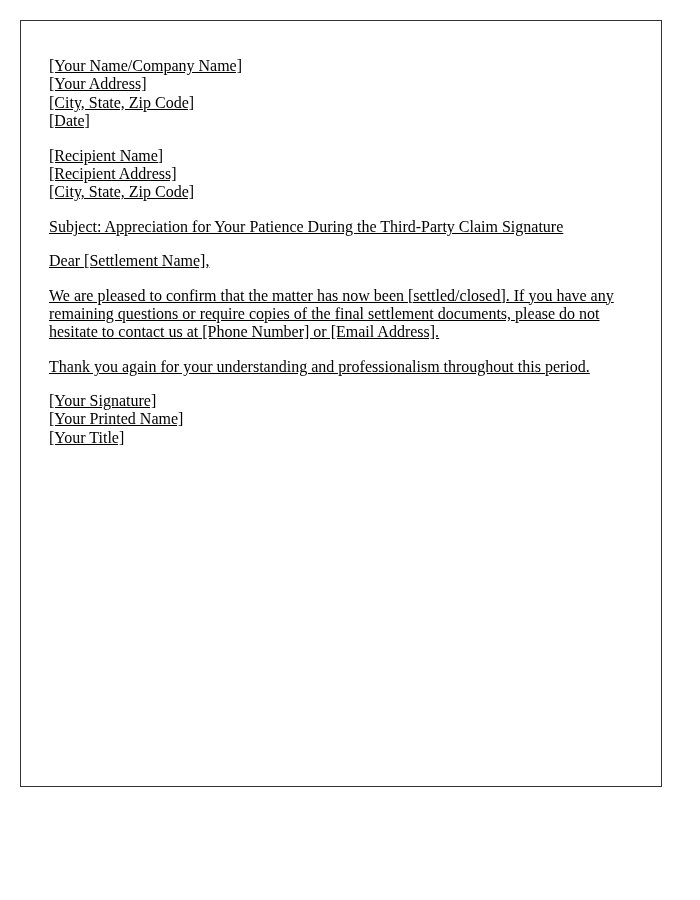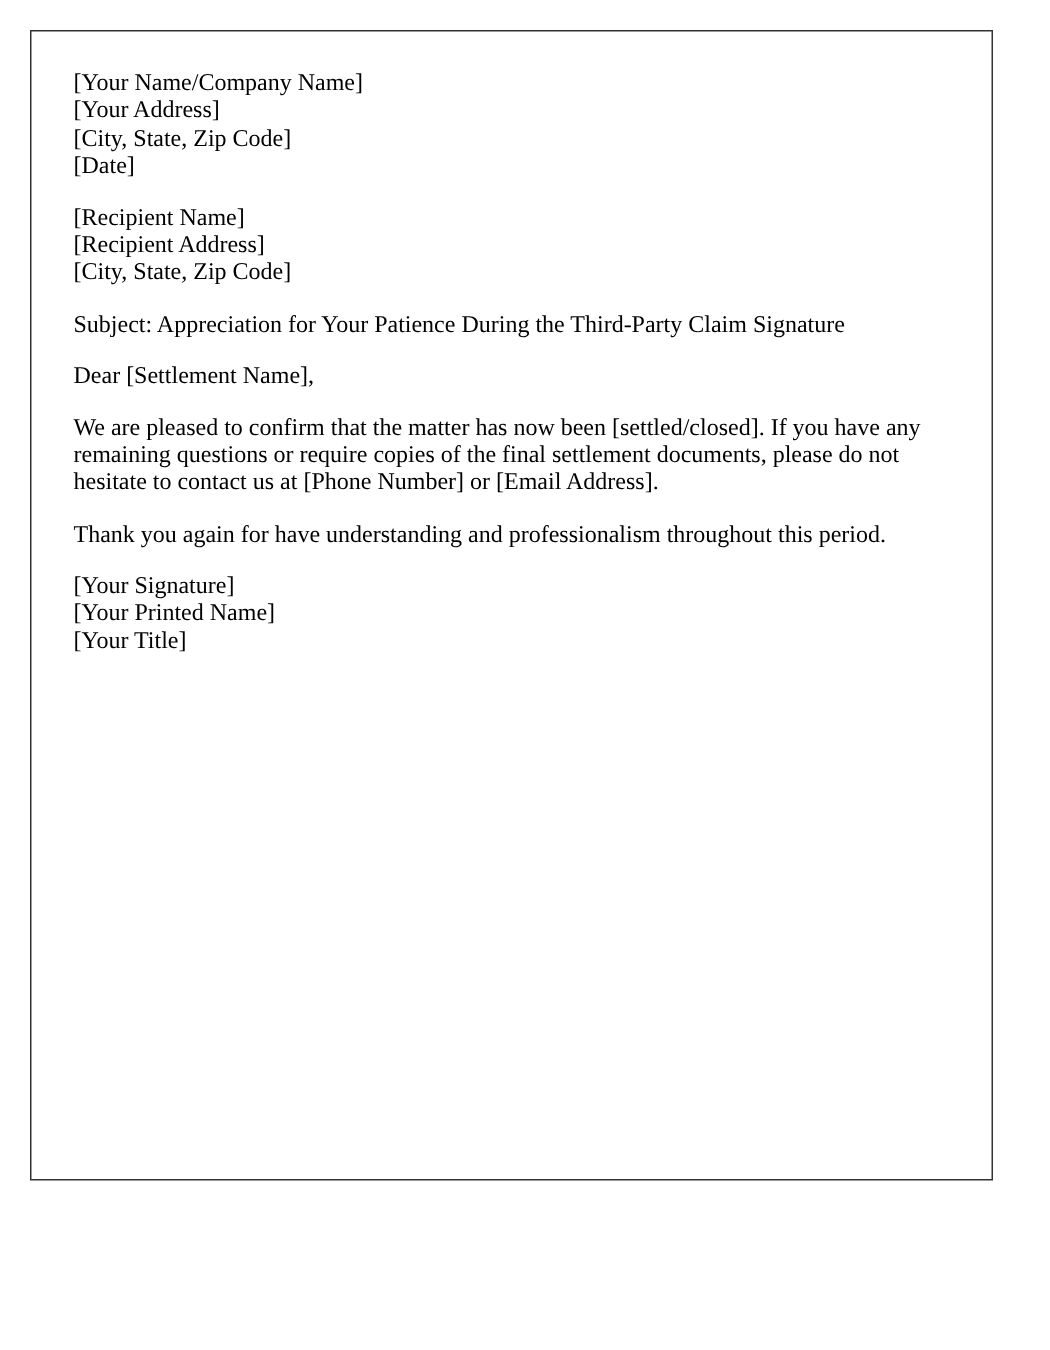--- a/index.html
+++ b/index.html
@@ -16,22 +16,23 @@
   }
   .letter-frame {
     position: absolute;
     left: 20px;
     top: 20px;
     width: 642px;
     height: 767px;
     box-sizing: border-box;
     border: 1px solid #333333;
     background: #ffffff;
-    padding: 26px 24px 20px 28px;
+    padding: 36px 24px 20px 28px;
     overflow: hidden;
+    text-decoration: underline;
   }
   .letter-frame p {
     margin: 0 0 16px 0;
     font-family: "Liberation Serif", "DejaVu Serif", serif;
     font-size: 16px;
     line-height: 1.15;
     color: #000000;
     white-space: pre-line;
   }
 </style>
@@ -45,18 +46,18 @@
 [City, State, Zip Code]
 [Date]</p>
     <p>[Recipient Name]
 [Recipient Address]
 [City, State, Zip Code]</p>
     <p>Subject: Appreciation for Your Patience During the Third-Party Claim Signature</p>
     <p>Dear [Settlement Name],</p>
     <p>We are pleased to confirm that the matter has now been [settled/closed]. If you have any
 remaining questions or require copies of the final settlement documents, please do not
 hesitate to contact us at [Phone Number] or [Email Address].</p>
-    <p>Thank you again for have understanding and professionalism throughout this period.</p>
+    <p>Thank you again for your understanding and professionalism throughout this period.</p>
     <p>[Your Signature]
 [Your Printed Name]
 [Your Title]</p>
   </div>
 </div>
 
 </body></html>

